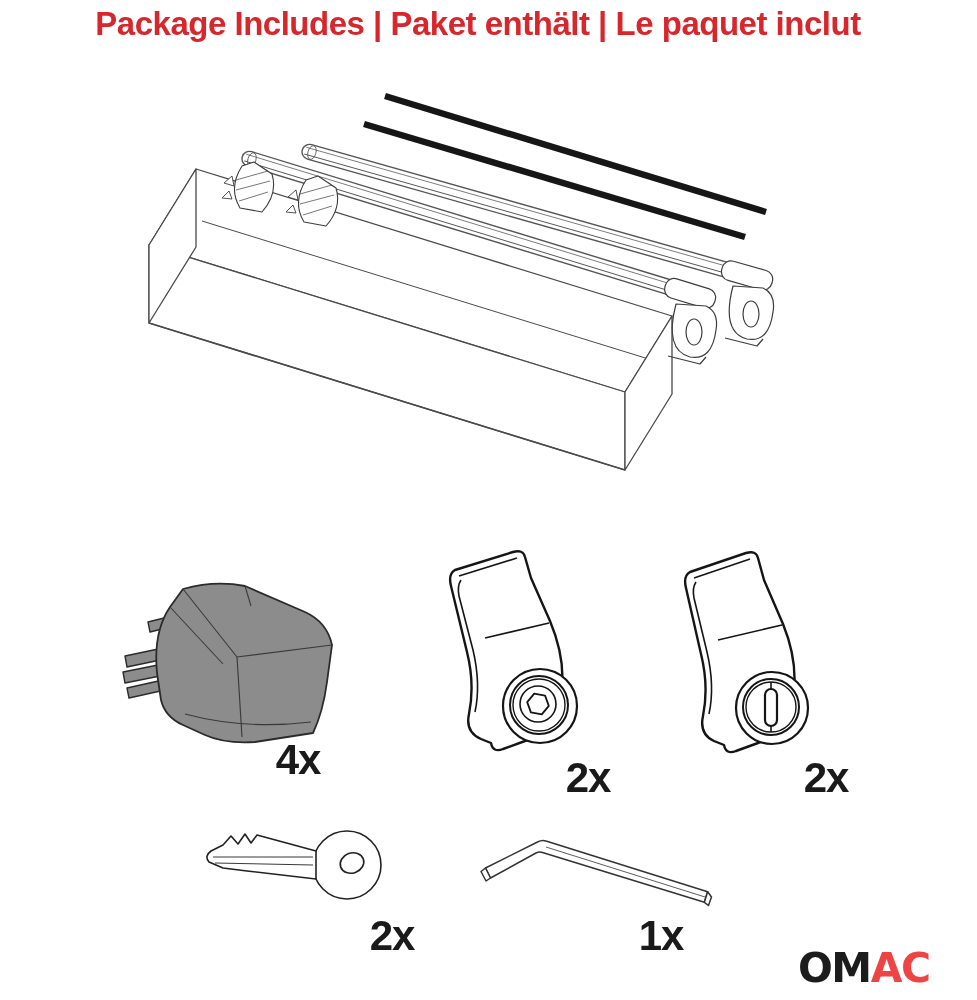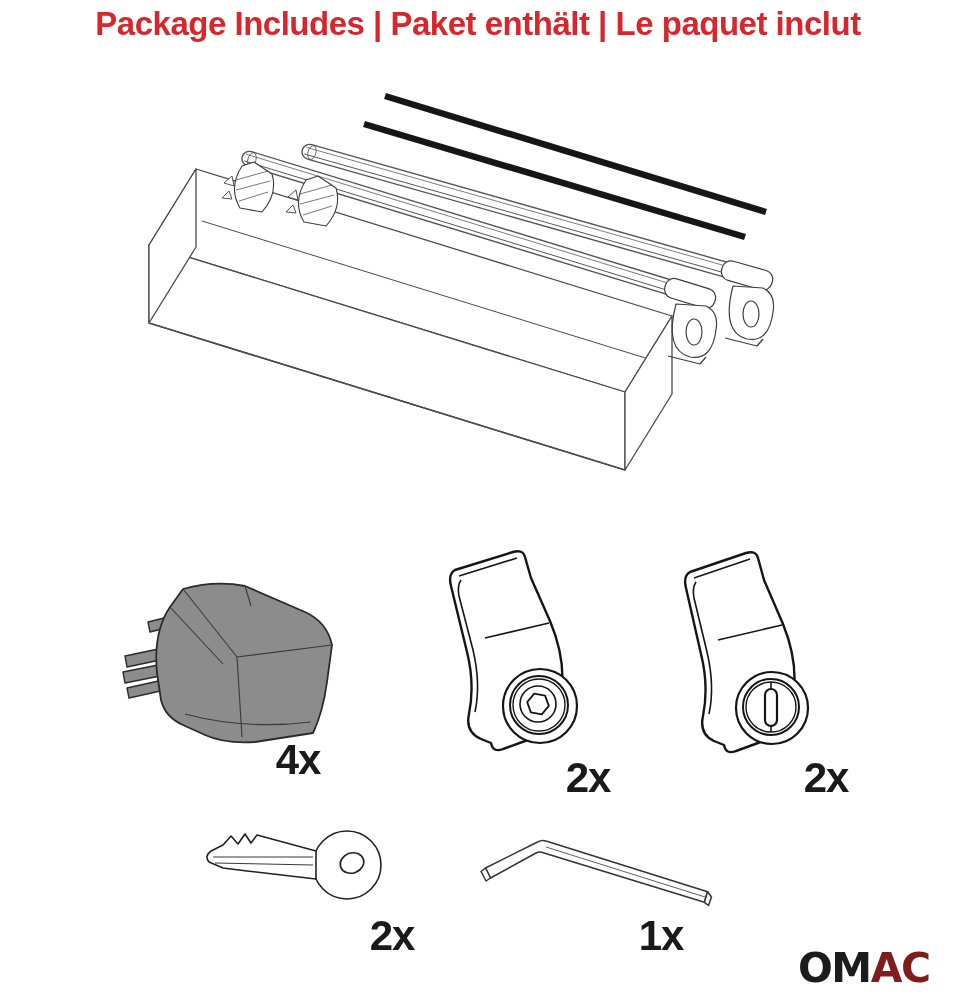--- a/index.html
+++ b/index.html
@@ -9,21 +9,21 @@
          font-size:34px;font-weight:bold;letter-spacing:-0.5px;
          transform:scaleX(0.97);transform-origin:center;
          color:#d7262c;white-space:nowrap;}
   .qty{position:absolute;font-size:42px;font-weight:bold;color:#1a1a1a;
        width:80px;text-align:center;letter-spacing:-1px;}
   svg{position:absolute;}
   .logo{position:absolute;left:798px;top:944px;font-size:41px;font-weight:bold;
         letter-spacing:-1.5px;font-family:"DejaVu Sans","Liberation Sans",sans-serif;
         white-space:nowrap;}
   .logo .lb{color:#1c1c1c;}
-  .logo .lr{color:#7f1d1d;}
+  .logo .lr{color:#ef4444;}
 </style>
 </head>
 <body>
 
 <div id="stage">
 
   <div class="title">Package Includes | Paket enthält | Le paquet inclut</div>
 
   <svg style="left:0;top:60px" width="977" height="480" viewBox="0 0 977 480">
 

